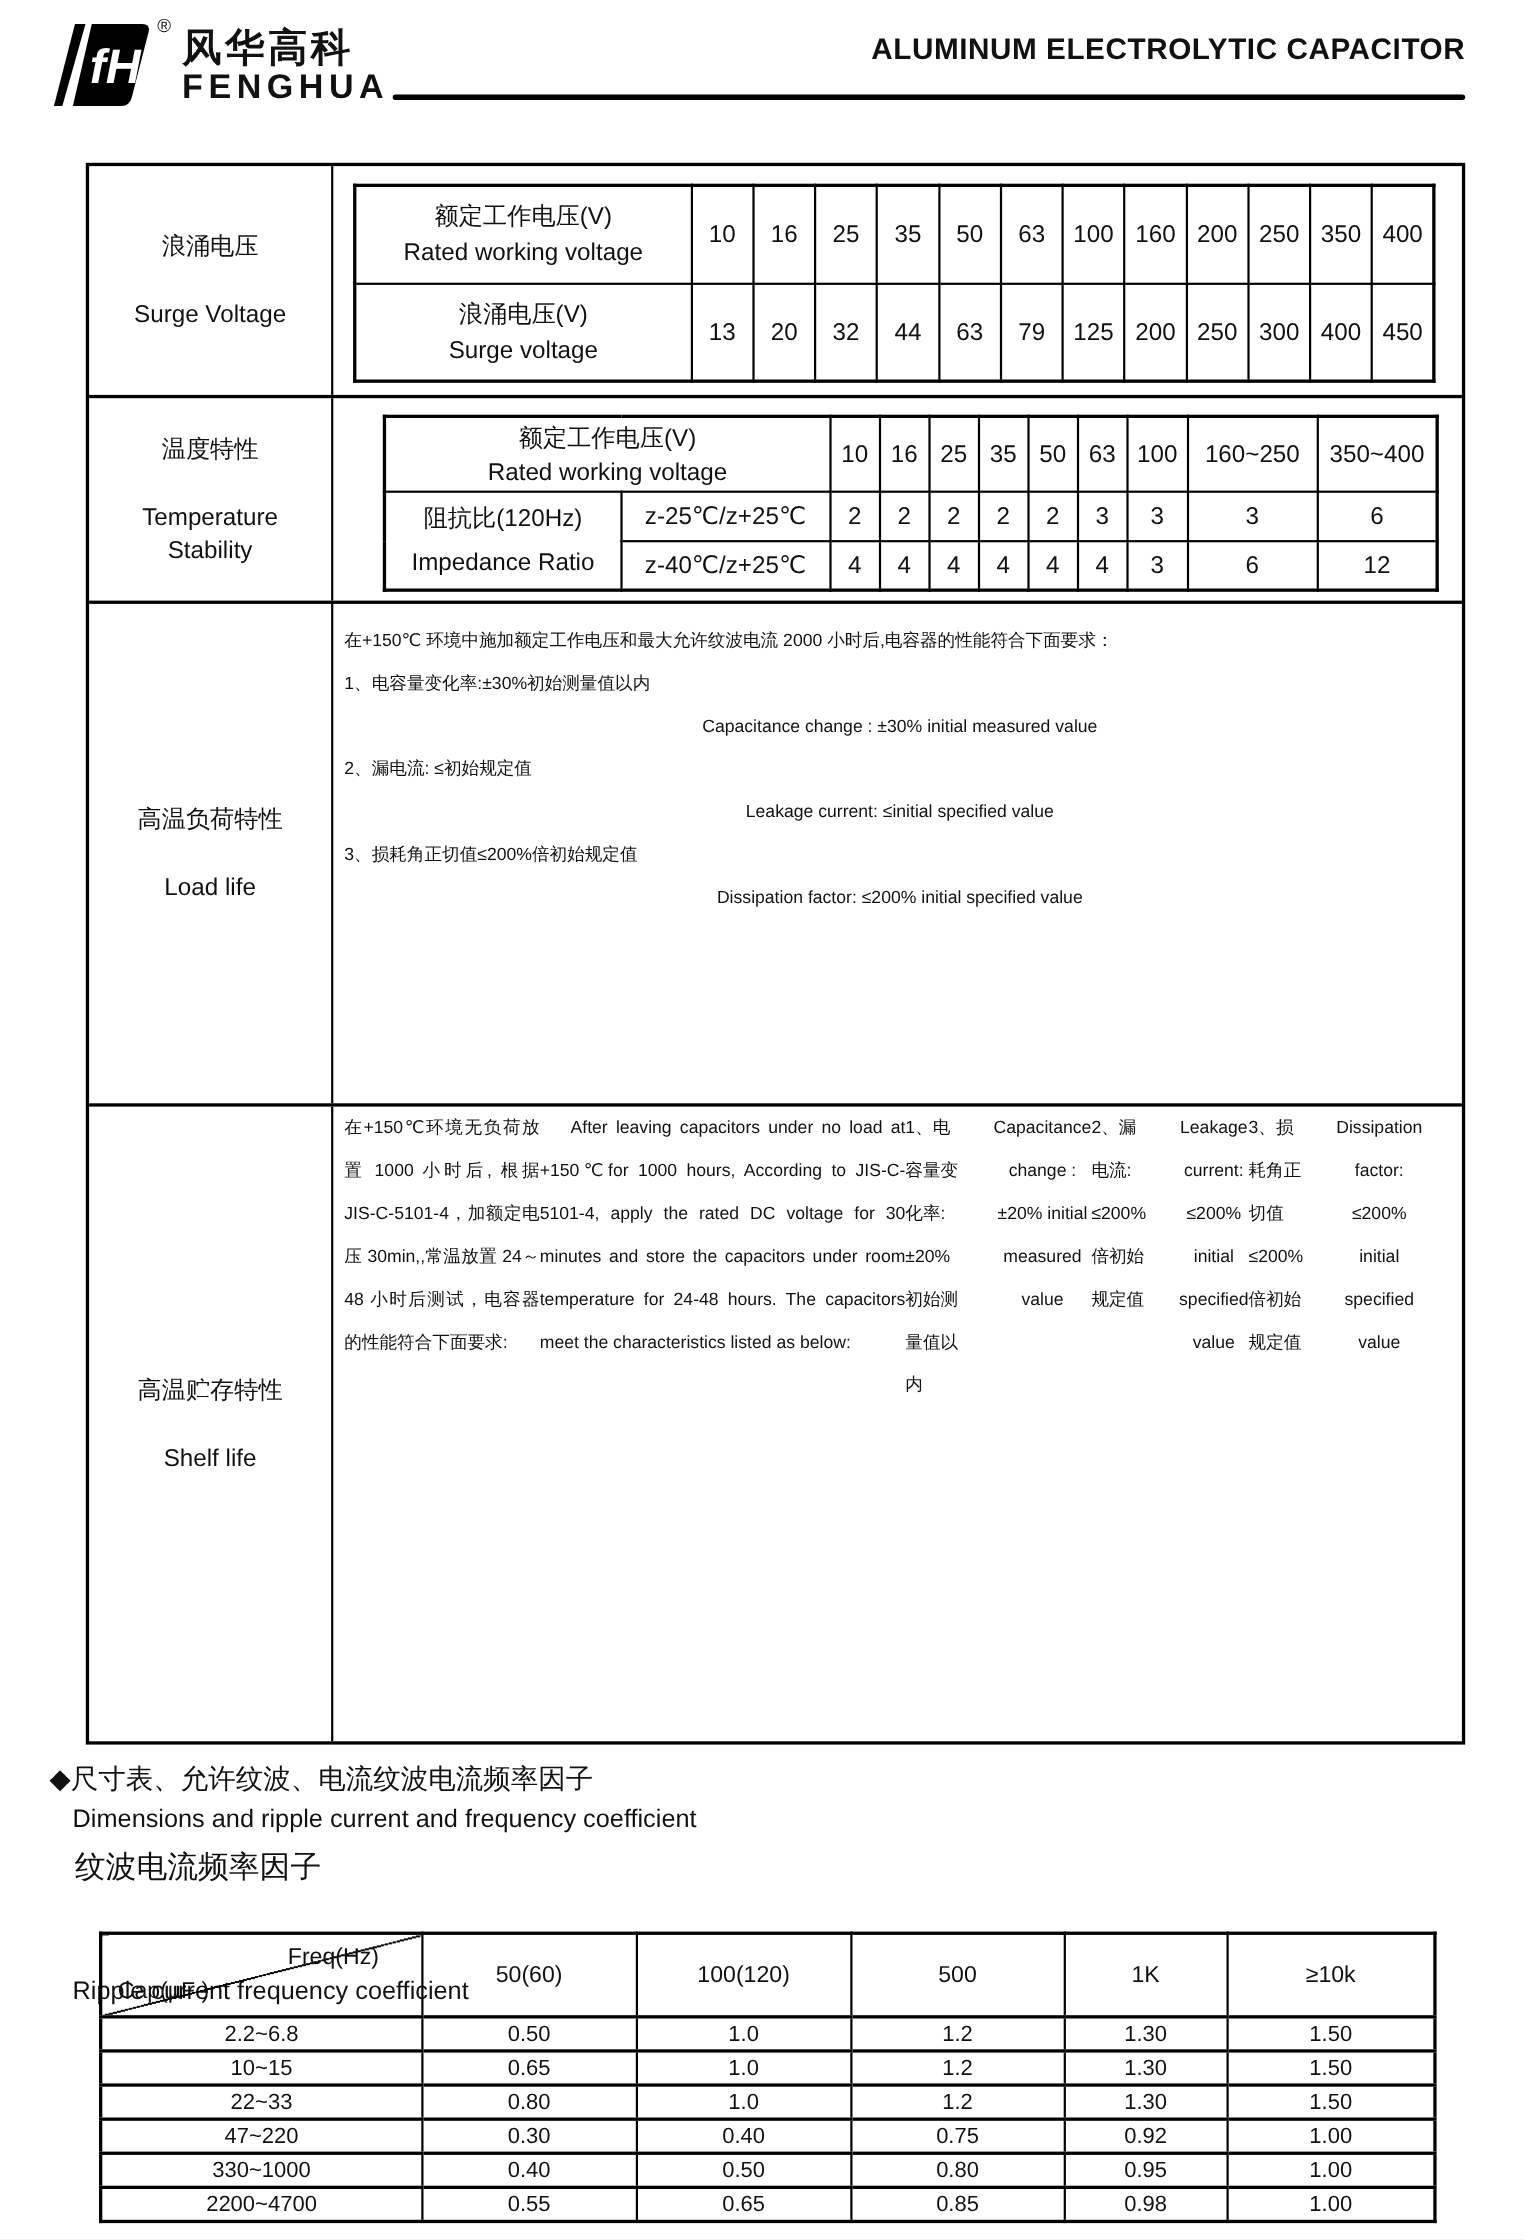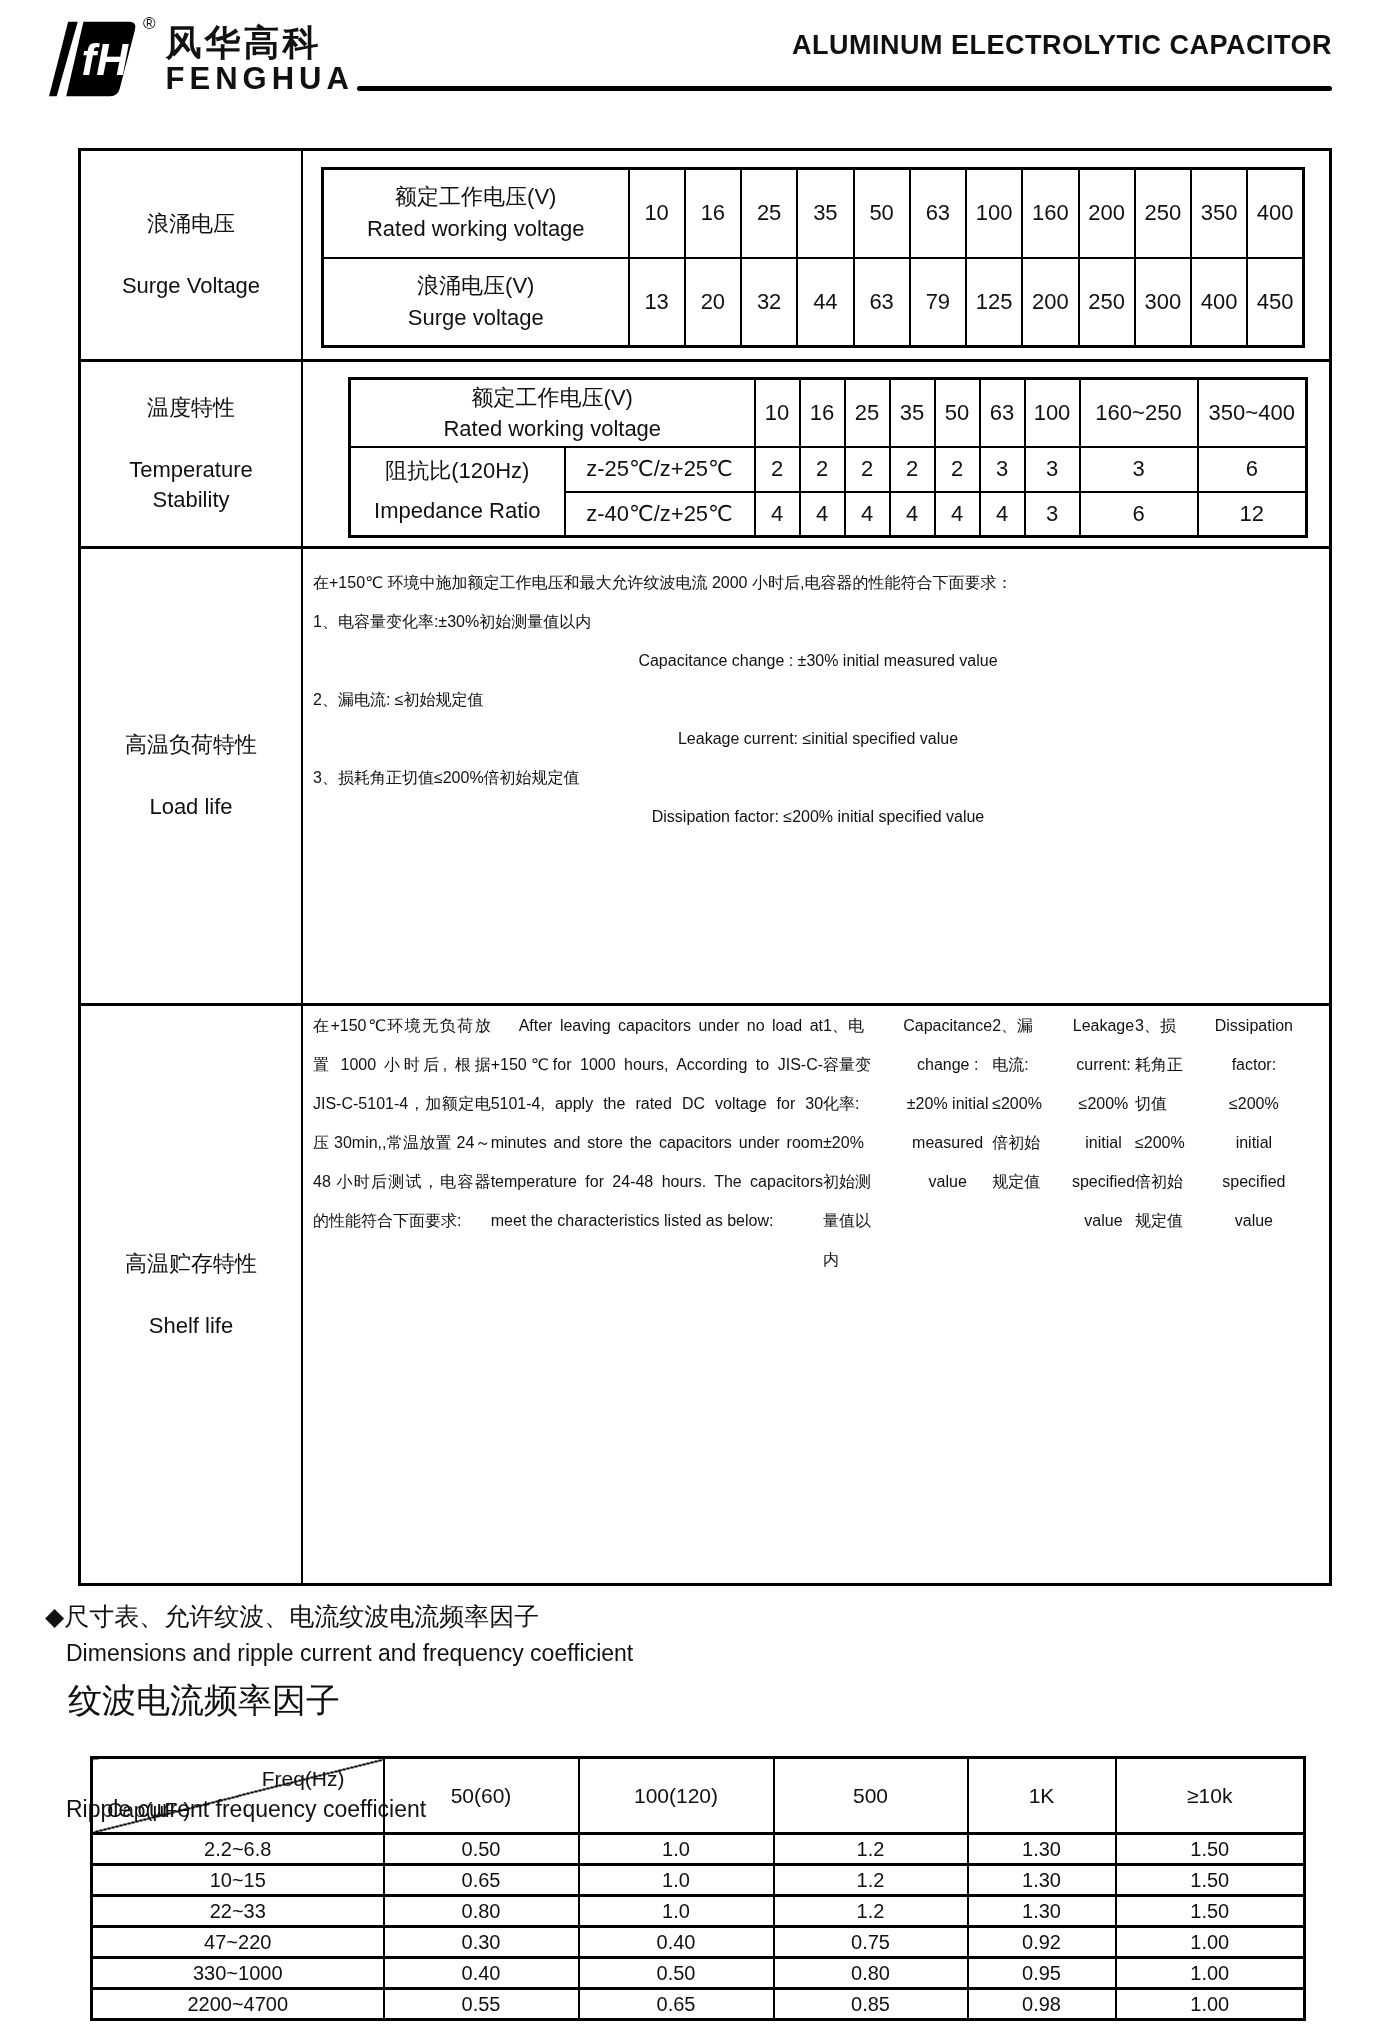--- a/index.html
+++ b/index.html
@@ -47,21 +47,21 @@
   
   .life-text { padding:14px 36px 0 10px; font-size:16px; line-height:39px; }
   .r4 .life-text { display:flex; flex-direction:row; justify-content:center; padding-top:0; }
   .cn-para { text-align:justify; }
   .en-para { text-align:justify; text-indent:28px; }
   .item-en { padding-left:30px;text-align:center; }
 
   
   .sec-cn1 { position:absolute; left:45px; top:1600px; font-size:25px; }
   .sec-en1 { position:absolute; left:66px; top:1640px; font-size:23px; }
-  .sec-cn2 { position:absolute; left:68px; top:1678px; font-size:34px;text-align:center; }
+  .sec-cn2 { position:absolute; left:68px; top:1678px; font-size:28px;text-align:center; }
   .sec-en2 { position:absolute; left:66px; top:1764px; font-size:23px;margin-top:32px; }
 
   
   .freq-tbl { position:absolute; left:90px; top:1756px; width:1216px; border:3px solid #000; font-size:20px; }
   .freq-tbl th { font-size:21px; border-bottom:3px solid #000; }
   .freq-tbl td { height:31px; border-top:2px solid #000; border-bottom:2px solid #000; }
   .freq-tbl tr + tr td { border-top:3px solid #000; }
   .diag {
     position:relative; height:76px;
     background-image:linear-gradient(to bottom right, transparent 49.4%, #000 49.4%, #000 50.6%, transparent 50.6%);

